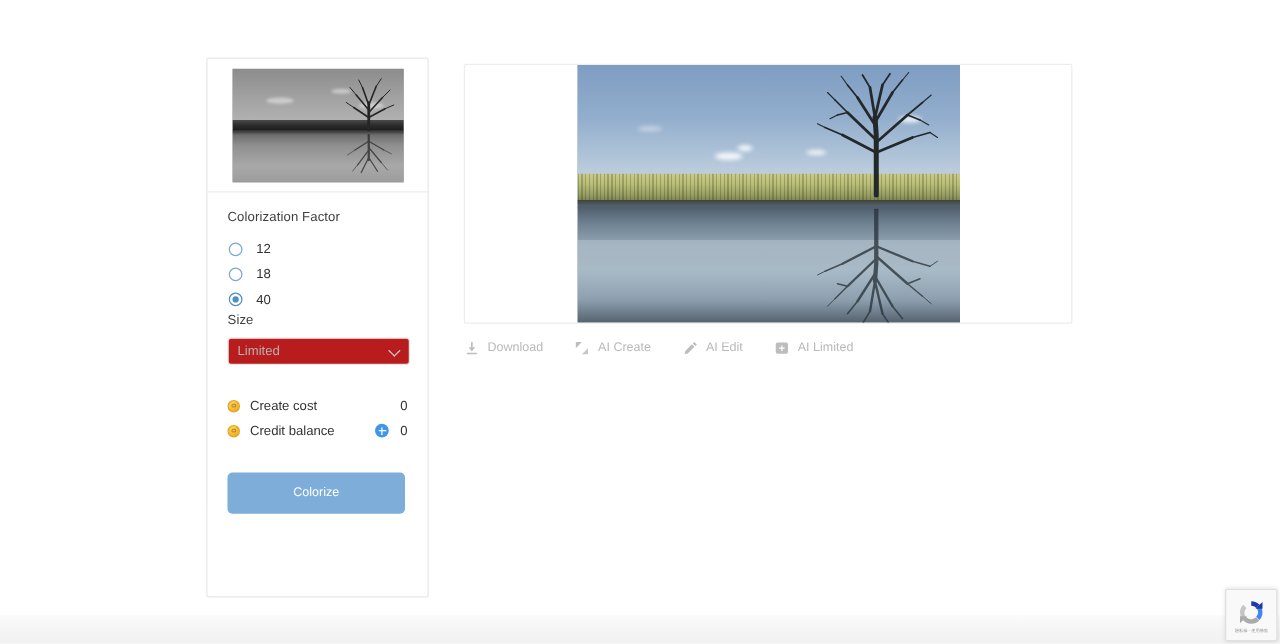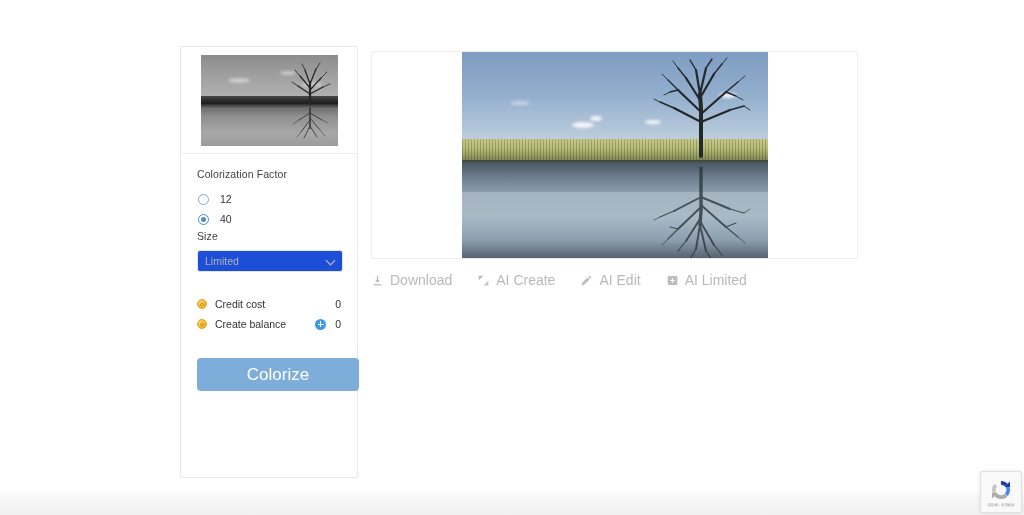--- a/index.html
+++ b/index.html
@@ -22,21 +22,21 @@
     left: 0;
     top: 492px;
     width: 1024px;
     height: 23px;
     background: linear-gradient(to bottom, #fbfbfb 0%, #f4f4f4 60%, #f1f1f1 100%);
   }
 
   
   .left-card {
     position: absolute;
-    left: 180px;
+    left: 165px;
     top: 46px;
     width: 178px;
     height: 432px;
     background: #ffffff;
     border: 1px solid #e8e8e8;
     border-radius: 2px;
     box-sizing: border-box;
   }
   .thumb-wrap {
     height: 107px;
@@ -119,21 +119,21 @@
     color: #333333;
   }
 
   .size-block { }
   .select-box {
     margin-top: 8px;
     width: 146px;
     height: 22px;
     border: 1px solid #e4e4e4;
     border-radius: 3px;
-    background: #1d4ed8;
+    background: #b91c1c;
     display: flex;
     align-items: center;
     padding: 0 7px;
     box-sizing: border-box;
     position: relative;
     cursor: pointer;
   }
   .select-value {
     font-size: 10.5px;
     color: #b3b3b3;
@@ -200,27 +200,27 @@
   .plus-btn::after  { width: 1.4px; height: 6px; margin: -3px 0 0 -0.7px; }
   .credit-value {
     font-size: 10.5px;
     color: #333333;
     width: 8px;
     text-align: right;
   }
 
   .colorize-btn {
     margin: 26px 0 4px 0;
-    width: 162px;
+    width: 142px;
     height: 33px;
     background: #7fadd9;
     border: none;
     border-radius: 4px;
     color: #ffffff;
-    font-size: 17px;
+    font-size: 10px;
     font-family: "Liberation Sans", sans-serif;
     cursor: pointer;
     display: flex;
     align-items: center;
     justify-content: center;
   }
 
   
   .right-card {
     position: absolute;
@@ -295,21 +295,21 @@
   }
   .tool-icon {
     width: 13px; height: 13px;
     margin-right: 6px;
     display: flex;
     align-items: center;
     justify-content: center;
     flex: none;
   }
   .tool-label {
-    font-size: 14px;
+    font-size: 10px;
     color: #b9b9b9;
     white-space: nowrap;
   }
 
   
   .recaptcha {
     position: absolute;
     left: 980px;
     top: 471px;
     width: 42px;
@@ -366,42 +366,46 @@
   <div class="panel-body">
 
     <div class="field-label">Colorization Factor</div>
 
     <div class="radio-list">
       <div class="radio-row">
         <span class="radio"></span>
         <span class="radio-label">12</span>
       </div>
       <div class="radio-row">
+        <span class="radio"></span>
+        <span class="radio-label">18</span>
+      </div>
+      <div class="radio-row">
         <span class="radio checked"></span>
         <span class="radio-label">40</span>
       </div>
     </div>
 
     <div class="size-block">
       <div class="field-label" style="margin-bottom:0;">Size</div>
       <div class="select-box">
         <span class="select-value">Limited</span>
         <span class="chev"></span>
       </div>
     </div>
 
     <div class="credits">
       <div class="credit-row">
         <span class="coin"></span>
-        <span class="credit-name">Credit cost</span>
+        <span class="credit-name">Create cost</span>
         <span class="credit-value">0</span>
       </div>
       <div class="credit-row">
         <span class="coin"></span>
-        <span class="credit-name">Create balance</span>
+        <span class="credit-name">Credit balance</span>
         <span class="plus-btn"></span>
         <span class="credit-value">0</span>
       </div>
     </div>
 
     <button class="colorize-btn">Colorize</button>
   </div>
 </div>
 
 <div class="right-card">

